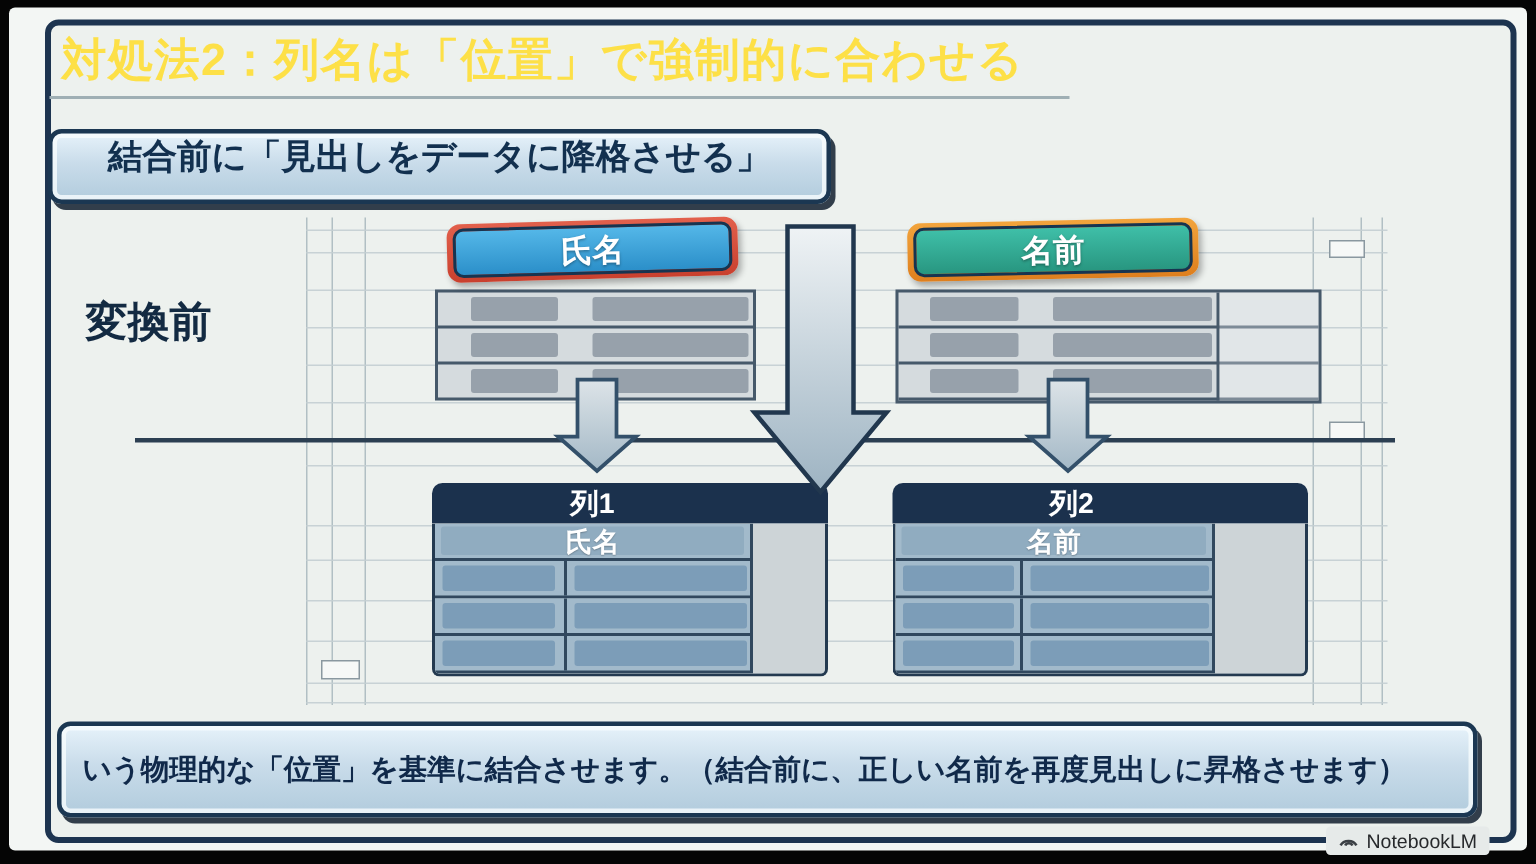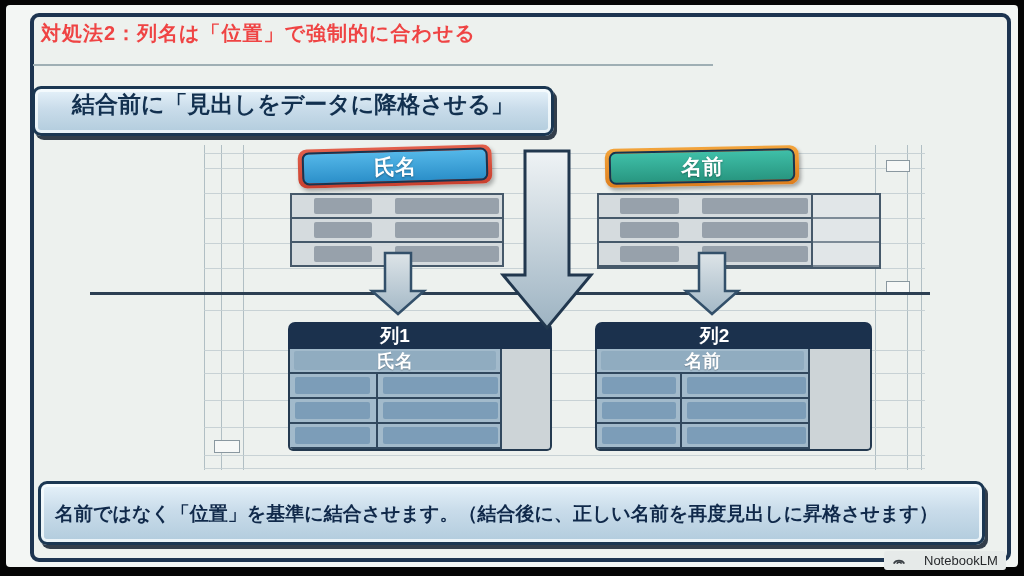--- a/index.html
+++ b/index.html
@@ -2,22 +2,22 @@
 <html><head>
 <meta charset="utf-8">
 <style>
   html,body{margin:0;padding:0;background:#050505;}
   .canvas{position:relative;width:1024px;height:576px;background:#050505;overflow:hidden;
           font-family:"Liberation Sans","DejaVu Sans",sans-serif;}
   .page-margin{position:absolute;left:6px;top:5px;width:1012px;height:562px;
                background:#f3f6f4;border-radius:4px;}
   .frame{position:absolute;left:30px;top:13px;width:973px;height:541px;
          border:4px solid #1d3450;border-radius:9px;background:#edf1ee;}
-  .title{position:absolute;left:41px;top:20px;font-size:20px;font-weight:bold;
-         color:#ef4444;letter-spacing:1px;white-space:nowrap;z-index:7;}
+  .title{position:absolute;left:41px;top:20px;font-size:30px;font-weight:bold;
+         color:#fde047;letter-spacing:1px;white-space:nowrap;z-index:7;}
   .title-underline{position:absolute;left:33px;top:64px;width:680px;height:2px;
                    background:#9fafb4;z-index:7;}
   .bevel-box{border:3px solid #1b3752;border-radius:9px;
              background:linear-gradient(180deg,#e6f2fa 0%,#c9dcea 45%,#b2ccdd 100%);
              box-shadow:inset 0 0 0 3px rgba(248,252,254,.8), 3px 4px 0 rgba(16,30,46,.85);}
   .subheader{position:absolute;left:32px;top:86px;width:516px;height:44px;z-index:7;
              display:flex;justify-content:center;}
   .subheader span{font-size:23px;font-weight:bold;color:#12304f;}
   
   .vline{position:absolute;width:1px;background:#a6b6bc;opacity:.85;z-index:1;}
@@ -59,21 +59,21 @@
   .res-cell{position:absolute;top:3px;height:17px;background:#7c9db8;border-radius:2px;}
   .res-vdiv{position:absolute;top:0;bottom:0;width:2px;background:#31485e;}
   .res-empty{position:absolute;top:0;bottom:0;right:0;background:#cdd4d7;border-left:2px solid #31485e;}
   
   .footer-note{position:absolute;left:38px;top:481px;width:947px;height:64px;z-index:7;
                display:flex;flex-direction:column;justify-content:center;padding:0;box-sizing:border-box;}
   .footer-note div{padding:0 14px;font-size:19px;font-weight:bold;color:#10294a;
                    line-height:27px;white-space:nowrap;}
   
   .watermark{position:absolute;left:884px;top:551px;height:19px;padding:0 8px;z-index:9;
-             background:#e6eae9;border-radius:3px;display:flex;align-items:center;gap:18px;}
+             background:#e6eae9;border-radius:3px;display:flex;align-items:center;gap:5px;}
   .watermark span{font-size:13px;color:#26282b;font-weight:500;}
 </style>
 </head>
 <body>
 
 <div class="canvas">
   <div class="page-margin"></div>
   <div class="frame"></div>
 
   <div class="title">対処法2：列名は「位置」で強制的に合わせる</div>
@@ -103,20 +103,21 @@
     <div class="hline" style="left:204px;top:427px;width:721px;"></div>
     <div class="hline" style="left:204px;top:455px;width:721px;"></div>
     <div class="hline" style="left:204px;top:468px;width:721px;"></div>
     <div class="grid-marker" style="left:214px;top:440px;width:24px;height:11px;"></div>
     <div class="grid-marker" style="left:886px;top:160px;width:22px;height:10px;"></div>
     <div class="grid-marker" style="left:886px;top:281px;width:22px;height:10px;"></div>
   </div>
 
   <div class="divider"></div>
 
+  <div class="stage-label" style="left:57px;top:196px;">変換前</div>
 
   <div class="src-table" style="left:290px;width:210px;">
     <div class="src-row">
       <div class="src-cell" style="left:22px;width:58px;"></div>
         <div class="src-cell" style="left:103px;width:104px;"></div>
     </div>
     <div class="src-row">
       <div class="src-cell" style="left:22px;width:58px;"></div>
         <div class="src-cell" style="left:103px;width:104px;"></div>
     </div>
@@ -217,21 +218,21 @@
     <defs>
         <linearGradient id="gBig" x1="0" y1="0" x2="0" y2="1">
       <stop offset="0" stop-color="#eff3f5"></stop>
           <stop offset="1" stop-color="#9db3c2"></stop>
         </linearGradient>
       </defs>
     <polygon points="28,2 72,2 72,126 94,126 50,179 6,126 28,126" fill="url(#gBig)" stroke="#21374e" stroke-width="3"></polygon>
   </svg>
 
   <div class="footer-note bevel-box">
-    <div>名前ではなく「位置」を基準に結合させます。（結合後に、正しい名前を再度見出しに昇格させます）</div>
+    <div>いう物理的な「位置」を基準に結合させます。（結合前に、正しい名前を再度見出しに昇格させます）</div>
   </div>
 
   <div class="watermark">
     <svg width="14" height="14" viewBox="0 0 16 16">
       <path d="M2 11 A6.5 5.5 0 0 1 14 11" fill="none" stroke="#3a3f44" stroke-width="2"></path>
       <path d="M5.5 11 A3 2.8 0 0 1 11 11" fill="none" stroke="#3a3f44" stroke-width="2"></path>
     </svg>
     <span>NotebookLM</span>
   </div>
 </div>

